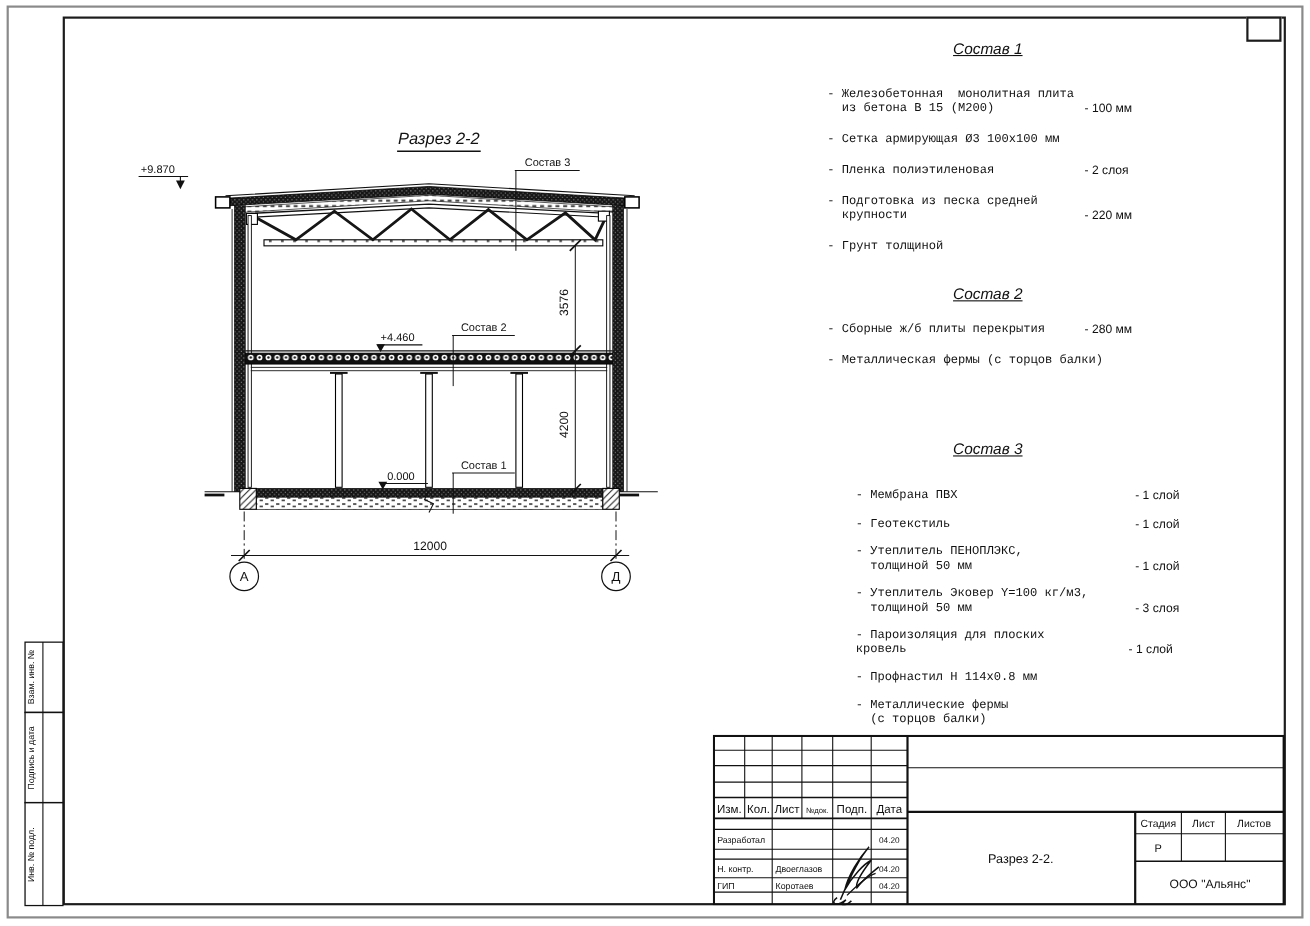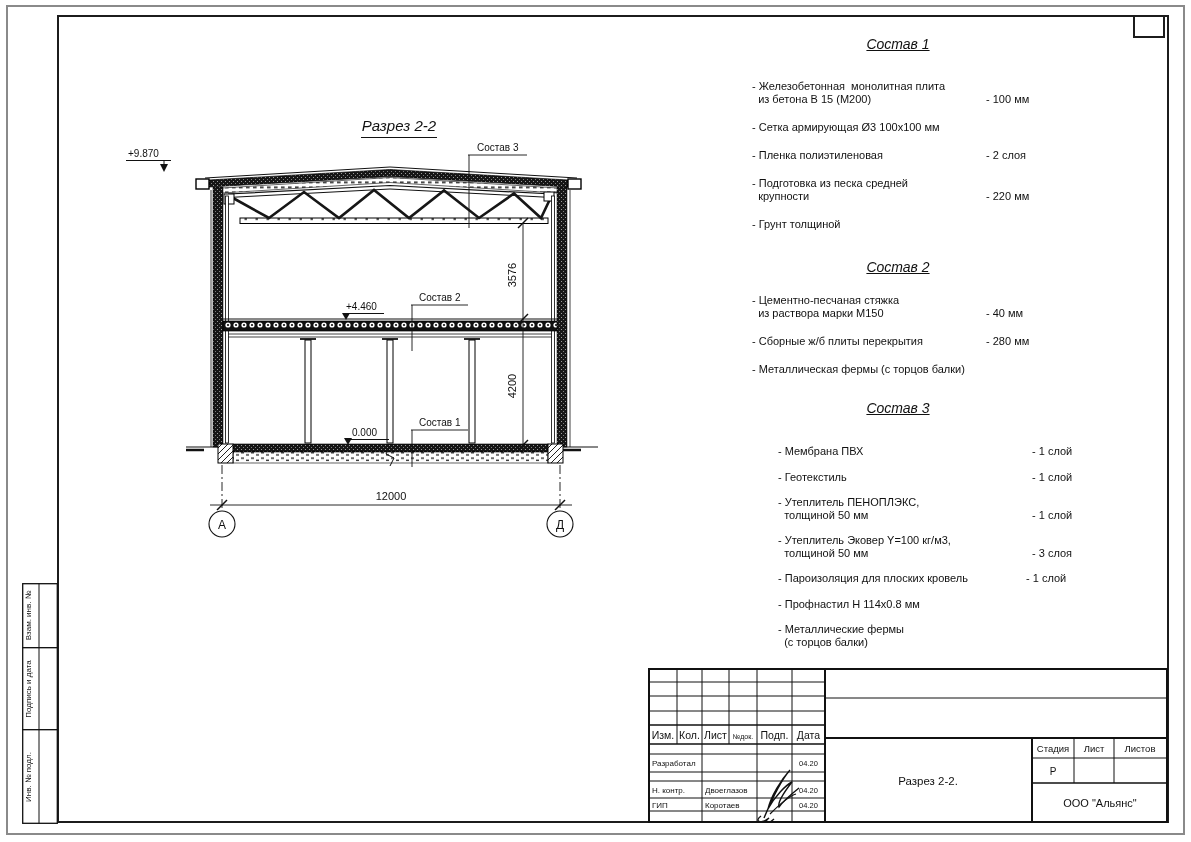--- a/index.html
+++ b/index.html
@@ -6,21 +6,21 @@
   #sheet{position:relative;width:1191px;height:842px;background:#fff;overflow:hidden;
          font-family:"Liberation Sans",sans-serif;color:#111;}
   .abs{position:absolute;box-sizing:border-box;}
   .outer-border{left:6px;top:5px;width:1179px;height:830px;border:2px solid #8a8a8a;}
   .inner-frame{left:57px;top:15px;width:1112px;height:808px;border:2px solid #1c1c1c;}
   .corner-box{left:1133px;top:15px;width:32px;height:23px;border:2px solid #1c1c1c;background:#fff;}
   
   .comp{left:752px;width:292px;}
   .comp .ch{font-size:14px;font-style:italic;text-decoration:underline;text-align:center;margin:0 0 0 0;}
   .ci{display:flex;align-items:flex-end;}
-  .ci-n{flex:0 0 234px;white-space:pre-wrap;font-size:11px;line-height:13px;}
+  .ci-n{flex:0 0 234px;white-space:pre-wrap;font-size:11px;line-height:13px;font-family:Liberation Mono, monospace;}
   .ci-v{white-space:nowrap;font-size:11px;line-height:13px;}
   .s12 .ci{margin-bottom:15px;}
   .s3 .ci{margin-bottom:13px;}
   .s3 .ci-n,.s3 .ci-v{line-height:12.5px;flex-basis:228px;margin-left:26px;}
   .s3 .ci-v{flex-basis:auto;}
   svg text{font-family:"Liberation Sans",sans-serif;fill:#111;}
   svg{display:block;}
 </style>
 </head>
 <body>
@@ -202,25 +202,20 @@
     <div class="ci">
       <div class="ci-n">- Грунт толщиной</div>
       <div class="ci-v"></div>
     </div>
   </div>
 
   <div class="abs comp s12" style="top:259px;">
     <div class="ch">Состав 2</div>
     <div style="height:19px;"></div>
     <div class="ci">
-      <div class="ci-n">- Цементно-песчаная стяжка
-  из раствора марки М150</div>
-      <div class="ci-v">- 40 мм</div>
-    </div>
-    <div class="ci">
       <div class="ci-n">- Сборные ж/б плиты перекрытия</div>
       <div class="ci-v">- 280 мм</div>
     </div>
     <div class="ci">
       <div class="ci-n" style="flex-basis:280px;">- Металлическая фермы (с торцов балки)</div>
       <div class="ci-v"></div>
     </div>
   </div>
 
   <div class="abs comp s3" style="top:400px;">

